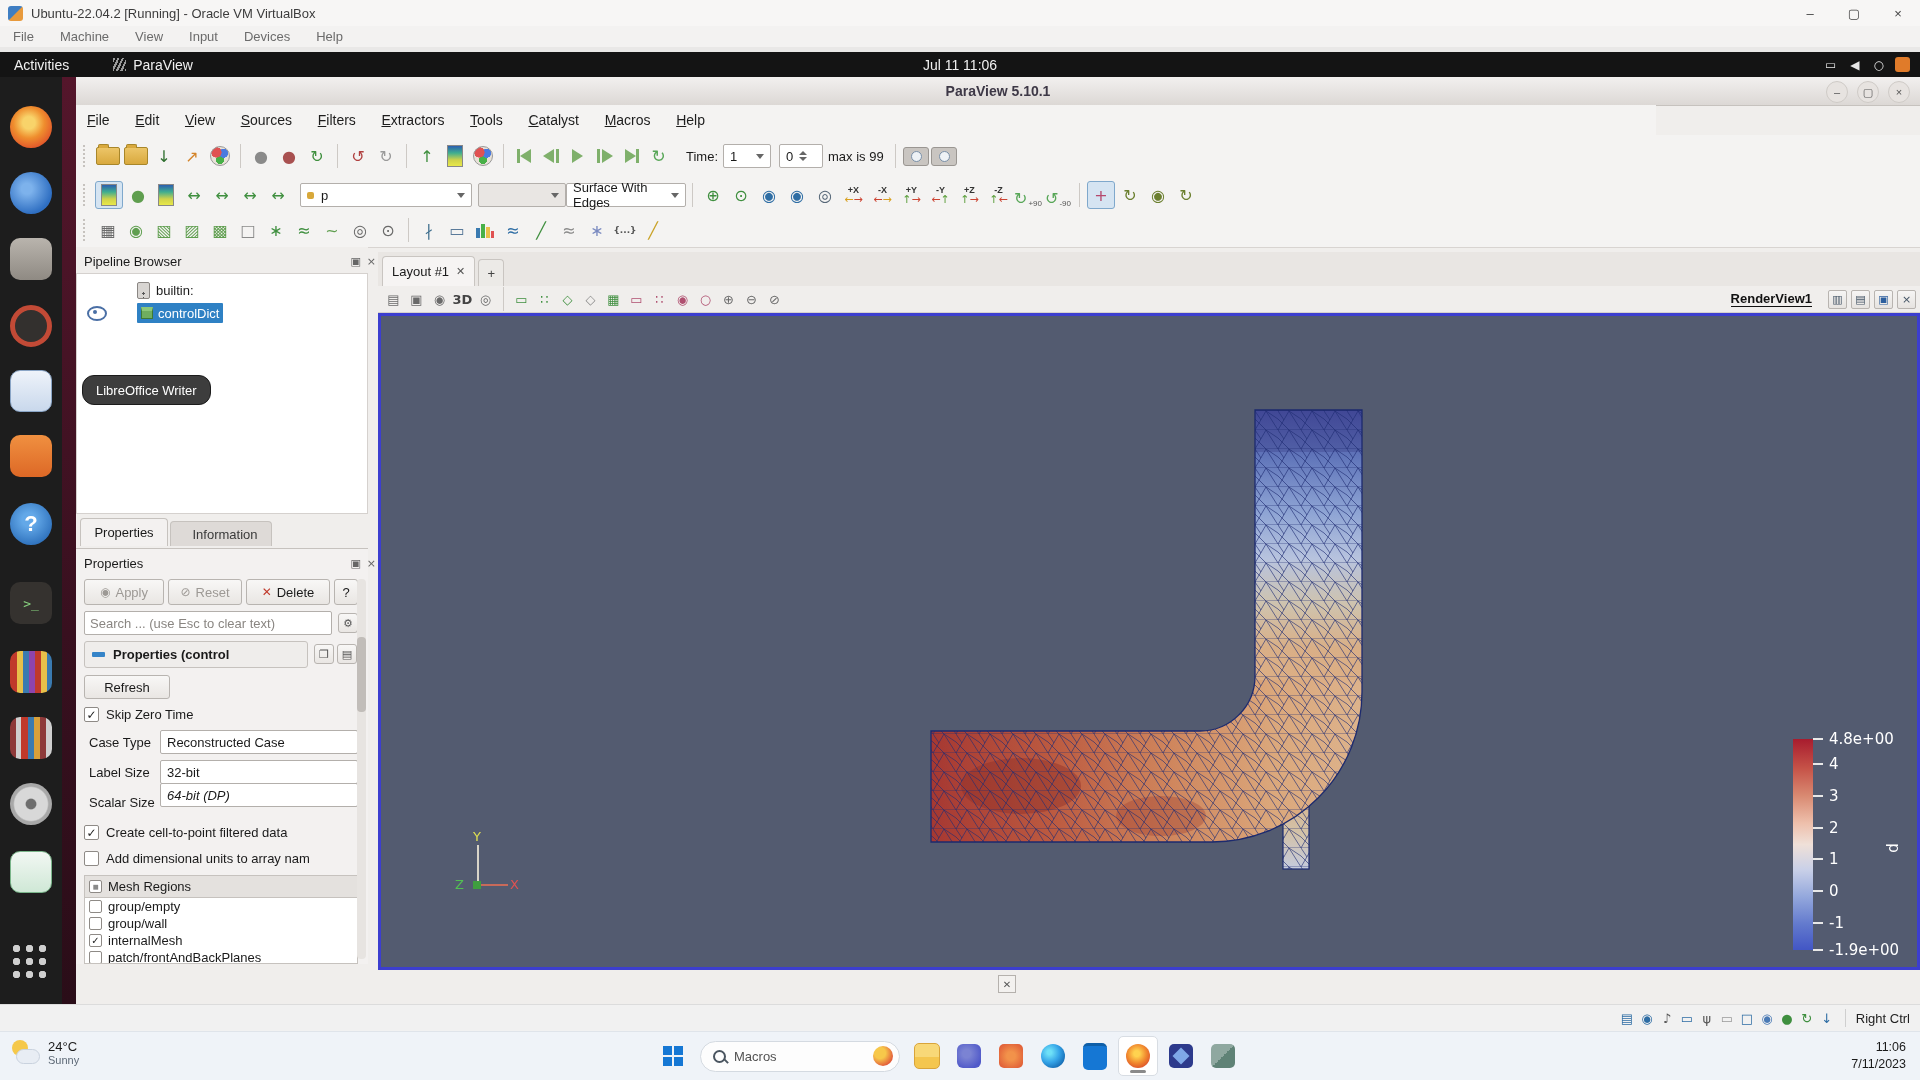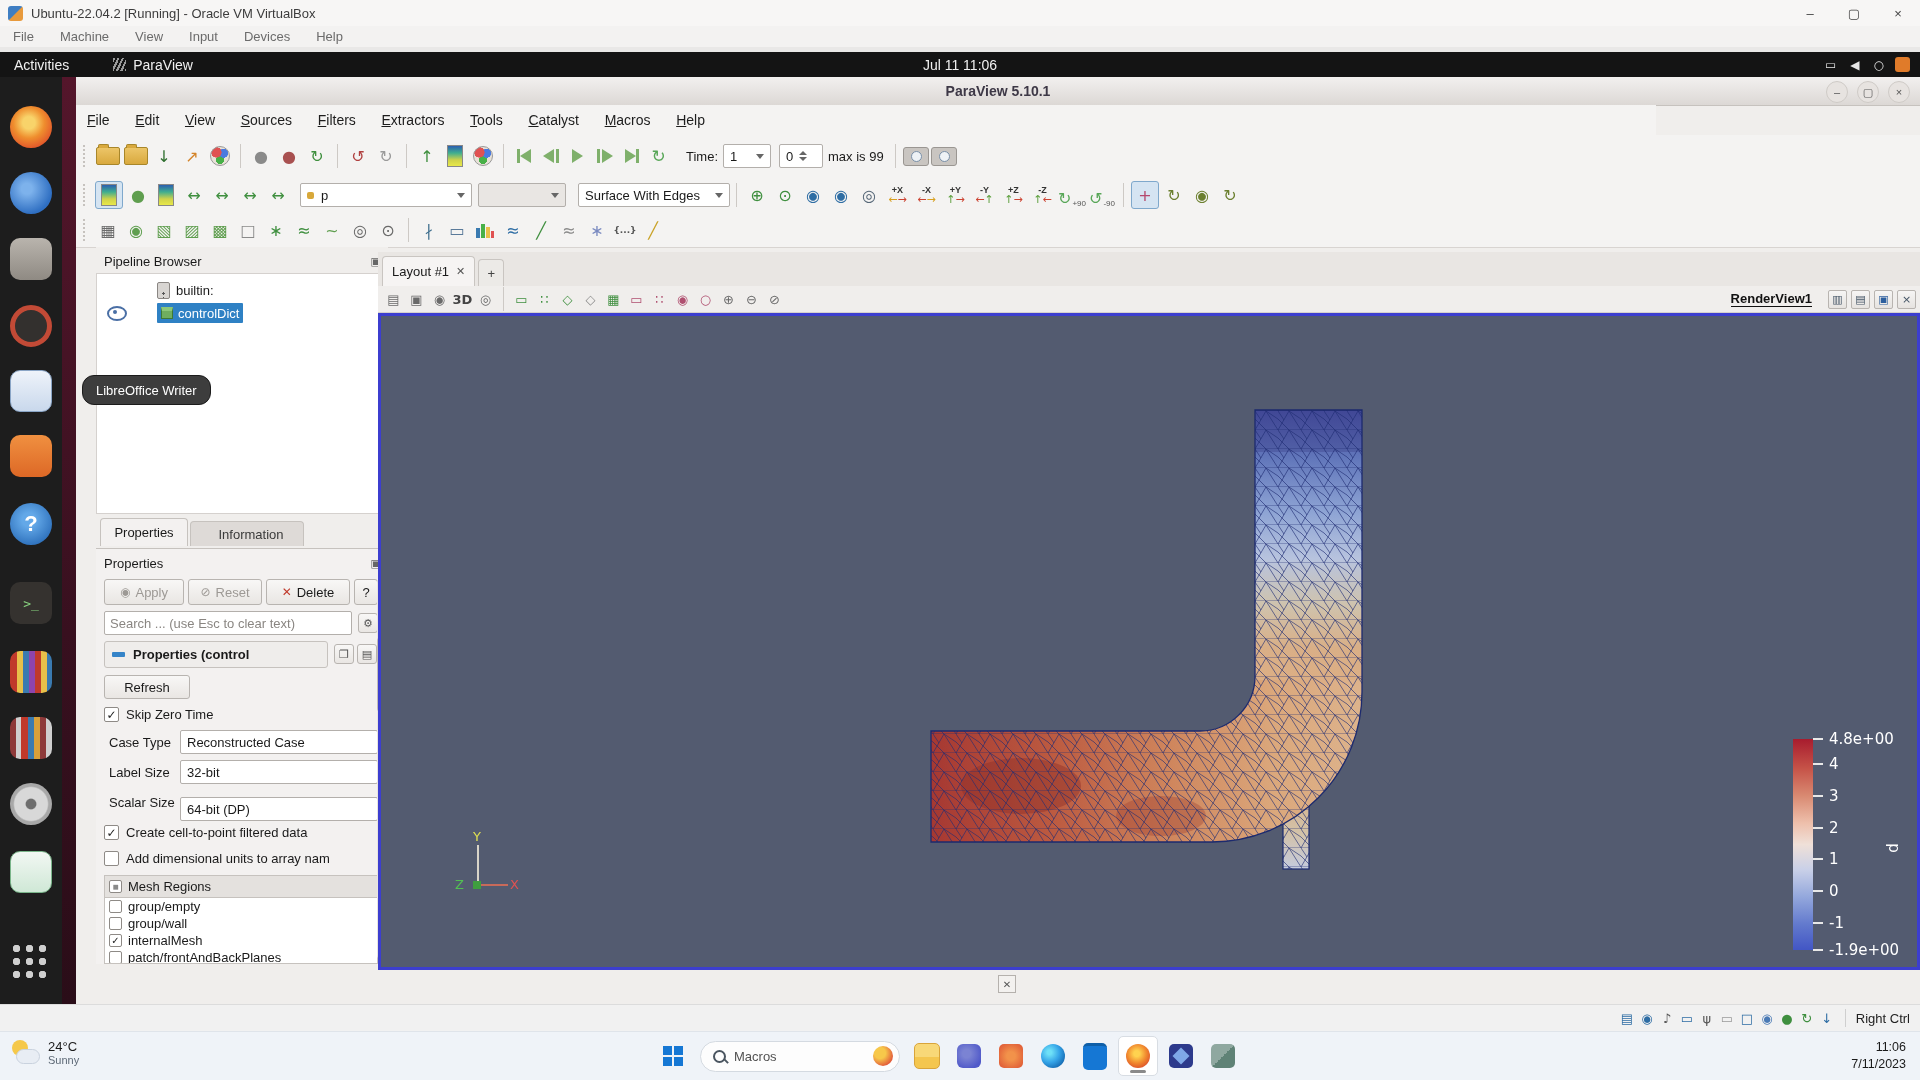--- a/index.html
+++ b/index.html
@@ -102,21 +102,21 @@
   
   .axb{display:inline-flex;flex-direction:column;align-items:center;justify-content:center;width:27px;height:27px;margin:0 1px;}
   .axb .al{font-size:9px;font-weight:bold;color:#333;line-height:9px;}
   .axb .ar{display:flex;align-items:center;height:10px;font-size:11px;line-height:10px;font-family:"DejaVu Sans",sans-serif;}
   .axb .y{color:#d8a020;} .axb .r{color:#cc4433;} .axb .g{color:#5a9e3a;}
   .rotb{display:inline-flex;align-items:flex-end;width:30px;height:26px;justify-content:center;}
   .rotb .rg{color:#57a657;font-size:16px;font-family:"DejaVu Sans",sans-serif;}
   .rotb .rl{font-size:8px;color:#555;margin-left:1px;}
 
   
-  #lpanel{left:76px;top:247px;width:292px;height:716px;background:#f0eeec;margin-left:20px;}
+  #lpanel{left:76px;top:247px;width:292px;height:716px;background:#f0eeec;}
   .phead{height:24px;display:flex;align-items:center;padding:0 8px;font-size:13px;color:#1a1a1a;}
   .phead .hic{margin-left:6px;color:#666;font-size:11px;font-family:"DejaVu Sans",sans-serif;}
   .phead .sp{flex:1;}
   #ptree{position:absolute;left:0;top:26px;width:292px;height:241px;background:#fff;border:1px solid #d5d1ce;box-sizing:border-box;}
   .trow{position:absolute;height:20px;display:flex;align-items:center;font-size:13px;}
   .eye{width:16px;height:11px;border:2px solid #4a6fa5;border-radius:50%;position:relative;}
   .eye::after{content:"";position:absolute;left:4px;top:2px;width:4px;height:4px;border-radius:50%;background:#4a6fa5;}
   .srvico{width:11px;height:15px;background:#d8d5d2;border:1px solid #8a8683;border-radius:2px;margin-right:6px;
      background-image:radial-gradient(circle,#555 1px,transparent 1.4px),radial-gradient(circle,#555 1px,transparent 1.4px);
      background-position:center 3px,center 8px;background-repeat:no-repeat;}
@@ -386,21 +386,21 @@
         <span class="gi" style="color: rgb(63, 143, 63);">↔</span>
       </span>
     <span class="combo" style="width:172px;margin-left:8px">
       <span style="width:7px;height:7px;border-radius:2px;background:#d8a83a;margin-right:7px;"></span>
       <span>p</span>
         <span class="arr"></span>
       </span>
     <span class="combo dis" style="width:88px;margin-left:6px">
         <span class="arr"></span>
       </span>
-    <span class="combo" style="width:152px;margin-left:12px">
+    <span class="combo" style="width:120px;">
       <span>Surface With Edges</span>
         <span class="arr"></span>
       </span>
     <span class="tsep"></span>
     <span style="display:inline-flex;align-items:center;">
         <span class="gi" style="color: rgb(63, 143, 63);">⊕</span>
         <span class="gi" style="color: rgb(63, 143, 63);">⊙</span>
         <span class="gi" style="color: rgb(46, 109, 164);">◉</span>
         <span class="gi" style="color: rgb(46, 109, 164);">◉</span>
         <span class="gi" style="color: rgb(85, 102, 119);">◎</span>
@@ -510,21 +510,21 @@
         <span class="hl" style="margin-left:30px;">
           <span class="cube"></span>
           <span>controlDict</span>
         </span>
       </div>
     </div>
 
     <div class="tab on" style="left:4px;top:271px;width:88px;">
       <span>Properties</span>
       </div>
-    <div class="tab off" style="left:94px;top:274px;width:114px;padding-left:8px;">
+    <div class="tab off" style="left:94px;top:274px;width:102px;padding-left:8px;">
       <span>Information</span>
       </div>
 
     <div id="props">
       <div class="phead" style="position:absolute;left:0;top:2px;width:292px;">
         <span>Properties</span>
         <span class="sp"></span>
         <span class="hic">▣</span>
         <span class="hic">×</span>
       </div>
@@ -561,21 +561,21 @@
         </div>
       <span class="lbl" style="position:absolute;left:8px;top:186px;">Case Type</span>
       <span class="combo" style="position:absolute;left:84px;top:181px;width:198px;">
         <span>Reconstructed Case</span>
         </span>
       <span class="lbl" style="position:absolute;left:8px;top:216px;">Label Size</span>
       <span class="combo" style="position:absolute;left:84px;top:211px;width:198px;">
         <span>32-bit</span>
         </span>
       <span class="lbl" style="position:absolute;left:8px;top:246px;">Scalar Size</span>
-      <span class="combo" style="position:absolute;left:84px;top:248px;width:198px;">
+      <span class="combo" style="position:absolute;left:84px;top:234px;width:198px;font-style:italic;">
         <span>64-bit (DP)</span>
         </span>
       <div class="ckrow" style="left:8px;top:276px;width:276px;">
         <span class="ck">✓</span>
         <span>Create cell-to-point filtered data</span>
         </div>
       <div class="ckrow" style="left:8px;top:302px;width:276px;">
         <span class="ck"></span>
         <span>Add dimensional units to array nam</span>
         </div>

